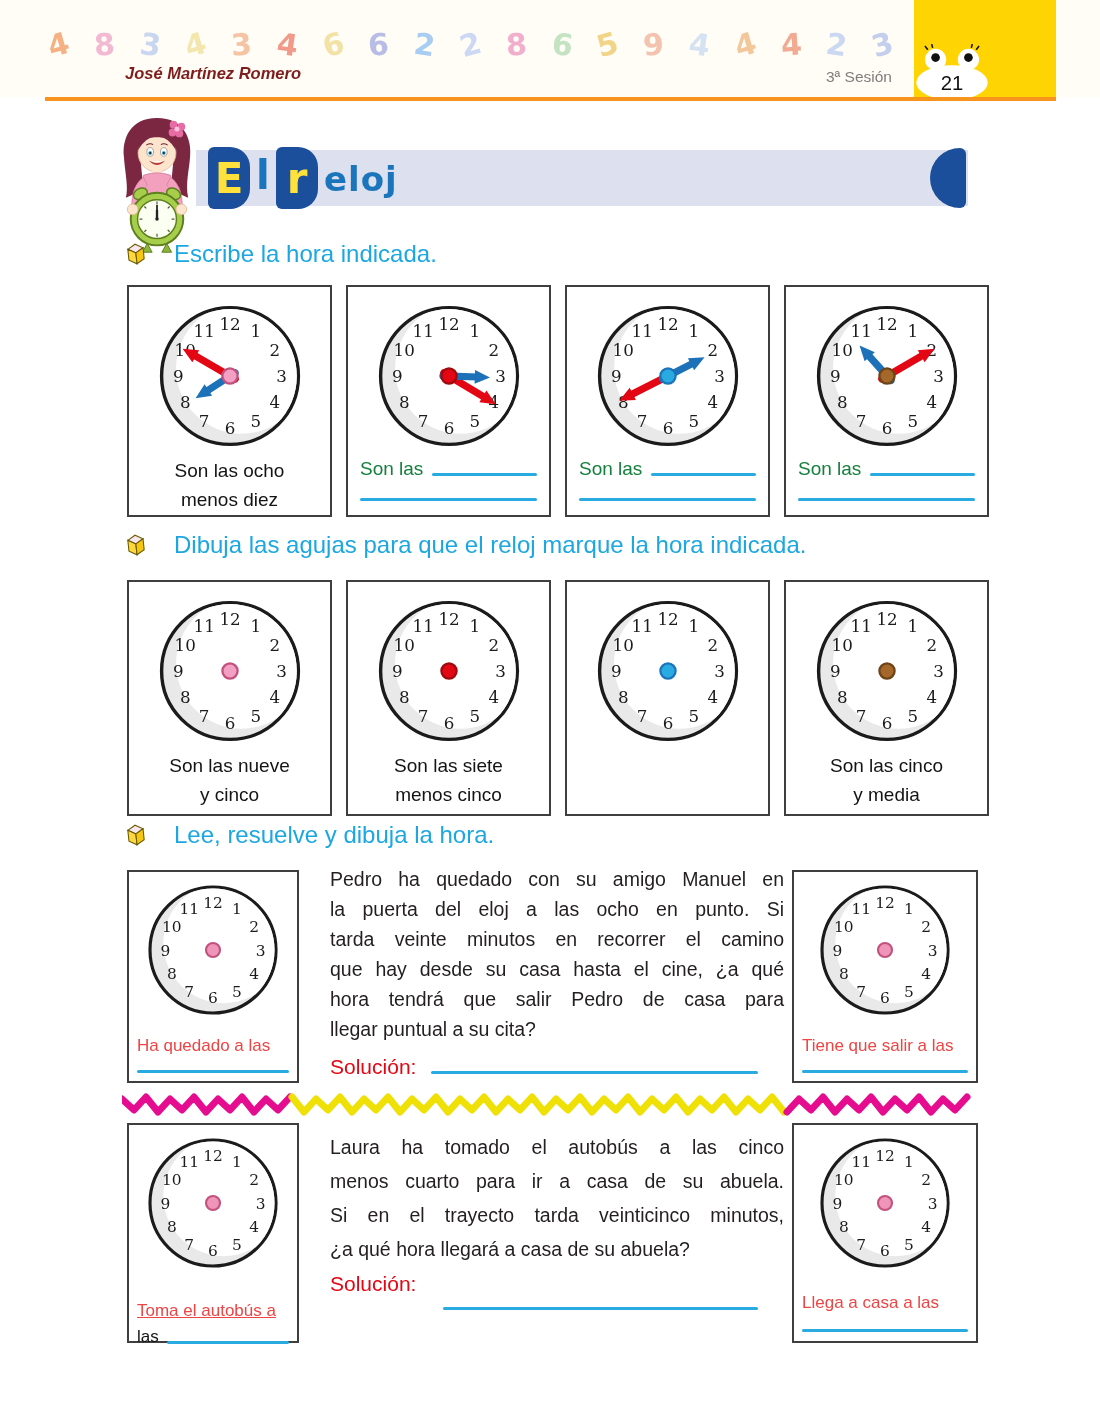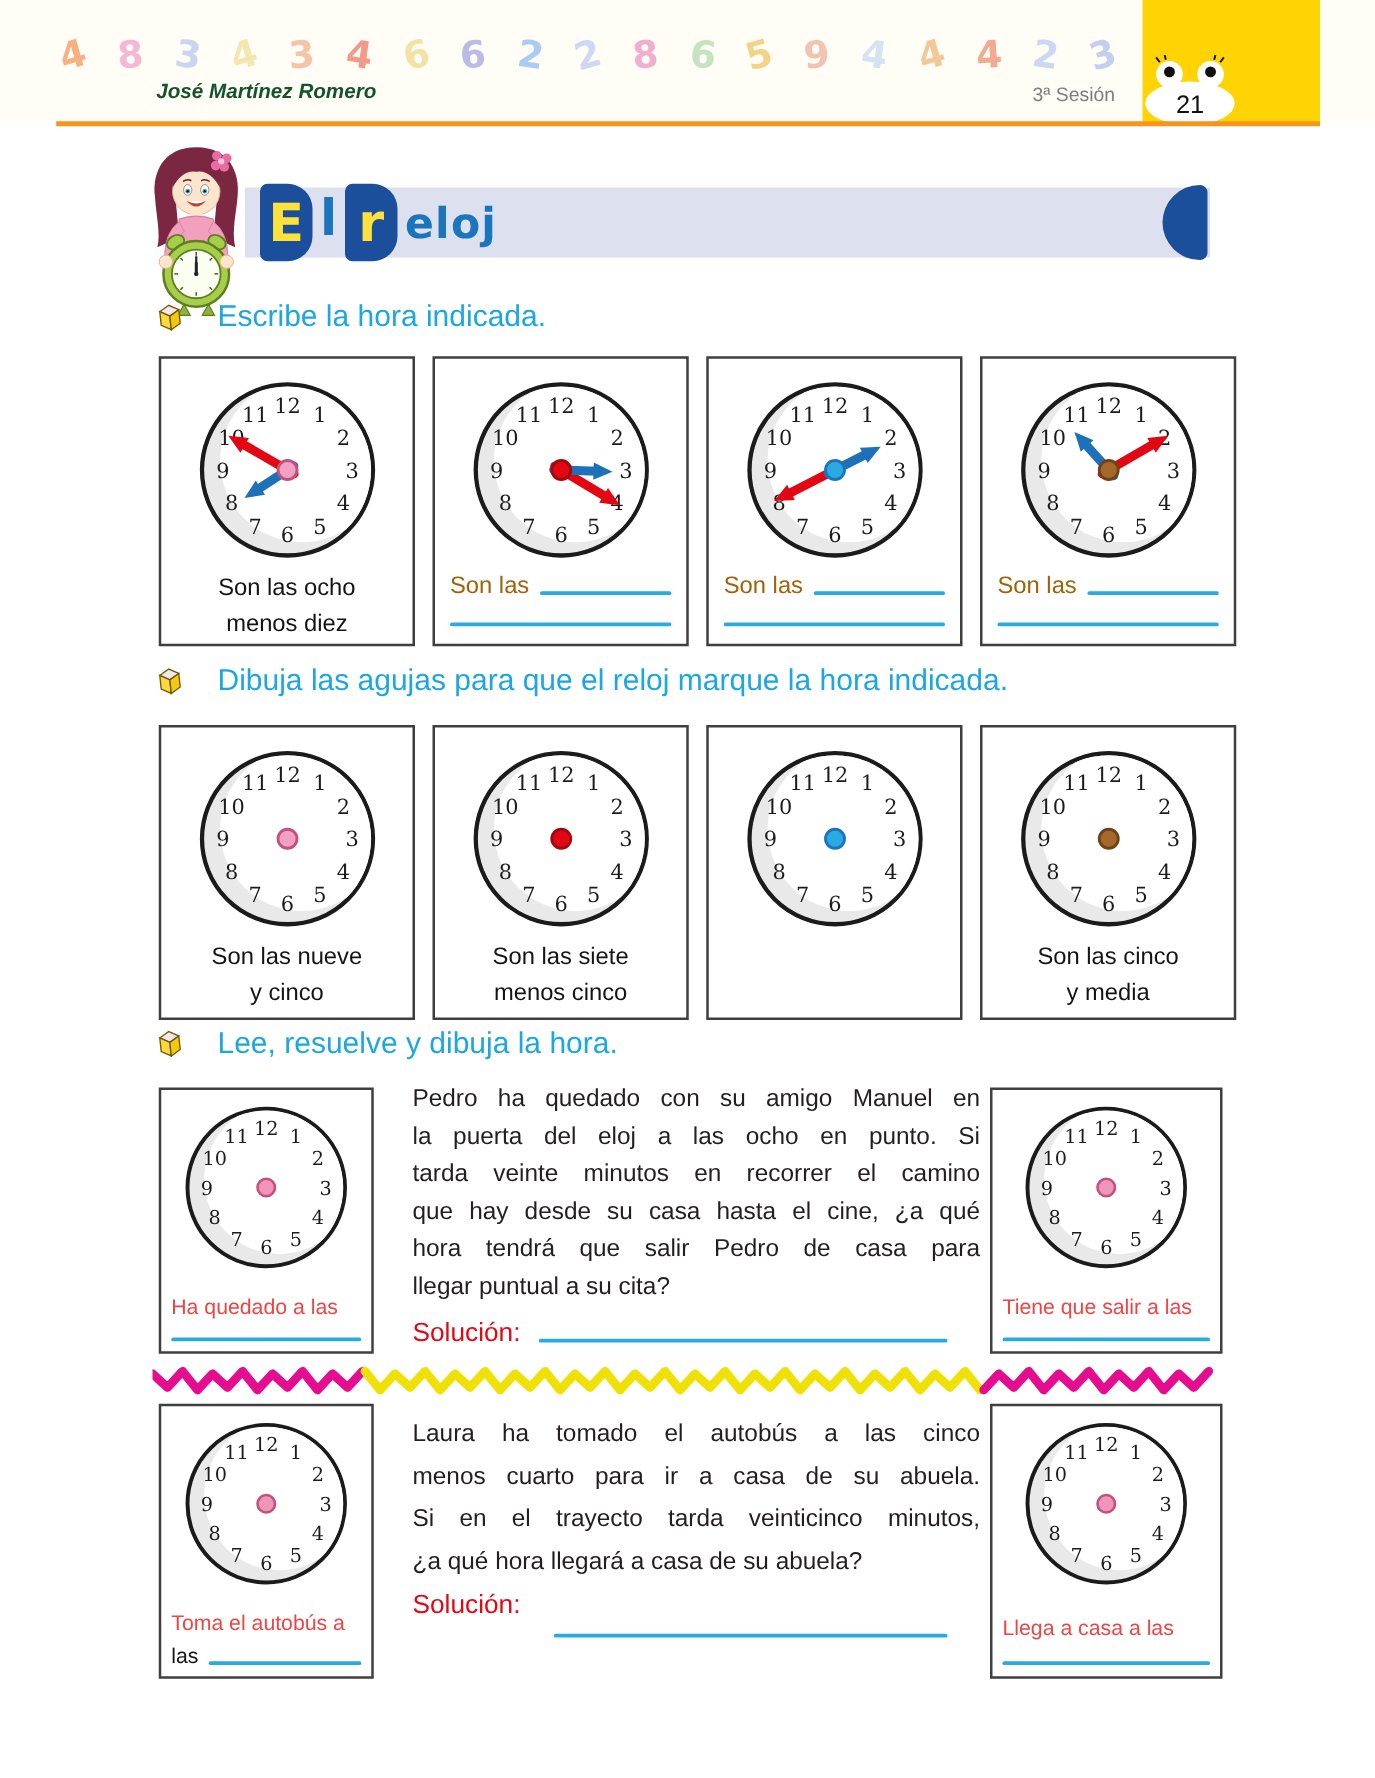--- a/index.html
+++ b/index.html
@@ -5,21 +5,21 @@
   html,body{margin:0;padding:0;background:#fff;}
   .page{position:relative;width:1100px;height:1422px;background:#ffffff;
         font-family:"Liberation Sans",sans-serif;overflow:hidden;}
   
   .topband{position:absolute;left:0;top:0;width:1100px;height:97px;background:#fffdf6;}
   .decor-strip{position:absolute;left:48px;top:20px;width:845px;height:48px;
       display:flex;align-items:center;justify-content:space-between;
       font-family:"DejaVu Sans",sans-serif;font-weight:bold;font-size:30px;}
   .decor-strip span{display:inline-block;}
   .author{position:absolute;left:125px;top:64px;font-style:italic;font-weight:bold;
-      font-size:16.5px;color:#14532d;}
+      font-size:16.5px;color:#7f1d1d;}
   .session{position:absolute;right:208px;top:68px;font-size:15.5px;color:#7d7d7d;}
   .corner{position:absolute;left:914px;top:0;width:142px;height:99px;background:#ffd402;}
   .frog{position:absolute;left:908px;top:44px;width:88px;height:58px;}
   .orange-rule{position:absolute;left:45px;top:97px;width:1011px;height:4px;background:#f7941e;}
 
   
   .girl{position:absolute;left:108px;top:114px;width:98px;height:146px;}
   .titlebar{position:absolute;left:196px;top:150px;width:772px;height:56px;background:#dde0ee;}
   .cap-right{position:absolute;right:2px;top:-2px;width:36px;height:60px;background:#1b4e9b;
       border-radius:30px 6px 6px 30px;}
@@ -41,35 +41,35 @@
 
   
   .rowgrid{position:absolute;left:127px;display:grid;grid-template-columns:repeat(4,205px);gap:14px;}
   .rg1{top:285px;} .rg2{top:580px;}
   .cbox{height:232px;border:2px solid #3f3f3f;background:#fff;display:flex;
       flex-direction:column;align-items:center;box-sizing:border-box;}
   .rg2 .cbox{height:236px;}
   .clockwrap{margin-top:13px;line-height:0;}
   .cap{margin-top:4px;text-align:center;font-size:19px;line-height:29px;color:#141414;}
   .fillrow{width:177px;margin-top:6px;display:flex;align-items:flex-end;
-      font-size:19px;color:#a16207;text-align:center;}
+      font-size:19px;color:#15803d;text-align:center;}
   .fillrow .ansline{flex:1;margin-left:9px;margin-bottom:4px;}
   .ansline{height:3px;background:#29abe2;border-radius:2px;}
   .blank2{width:177px;margin-top:18px;}
 
   
   .pbox{position:absolute;border:2px solid #3f3f3f;background:#fff;box-sizing:border-box;
       display:flex;flex-direction:column;align-items:center;}
   .p1l{left:127px;top:870px;width:172px;height:213px;}
   .p1r{left:792px;top:870px;width:186px;height:213px;}
   .p2l{left:127px;top:1123px;width:172px;height:220px;}
   .p2r{left:792px;top:1123px;width:186px;height:220px;}
   .pbox .clockwrap{margin-top:8px;}
   .pcap{align-self:stretch;margin:16px 8px 0;font-size:17px;color:#ef4444;}
-  .pcap.tight{margin-top:16px;}
+  .pcap.tight{margin-top:28px;text-decoration:underline;}
   .pbox .full{align-self:stretch;margin:14px 8px 0;}
   .lasrow{align-self:stretch;margin:6px 8px 0;display:flex;align-items:flex-end;
       font-size:17px;color:#141414;}
   .lasrow .ansline{flex:1;margin-left:8px;margin-bottom:3px;}
 
   
   .ptext{position:absolute;left:330px;width:454px;color:#231f20;font-size:19.5px;}
   .pt1{top:864px;line-height:30px;}
   .pt2{top:1130px;line-height:34px;}
   .jline{text-align:justify;text-align-last:justify;}

